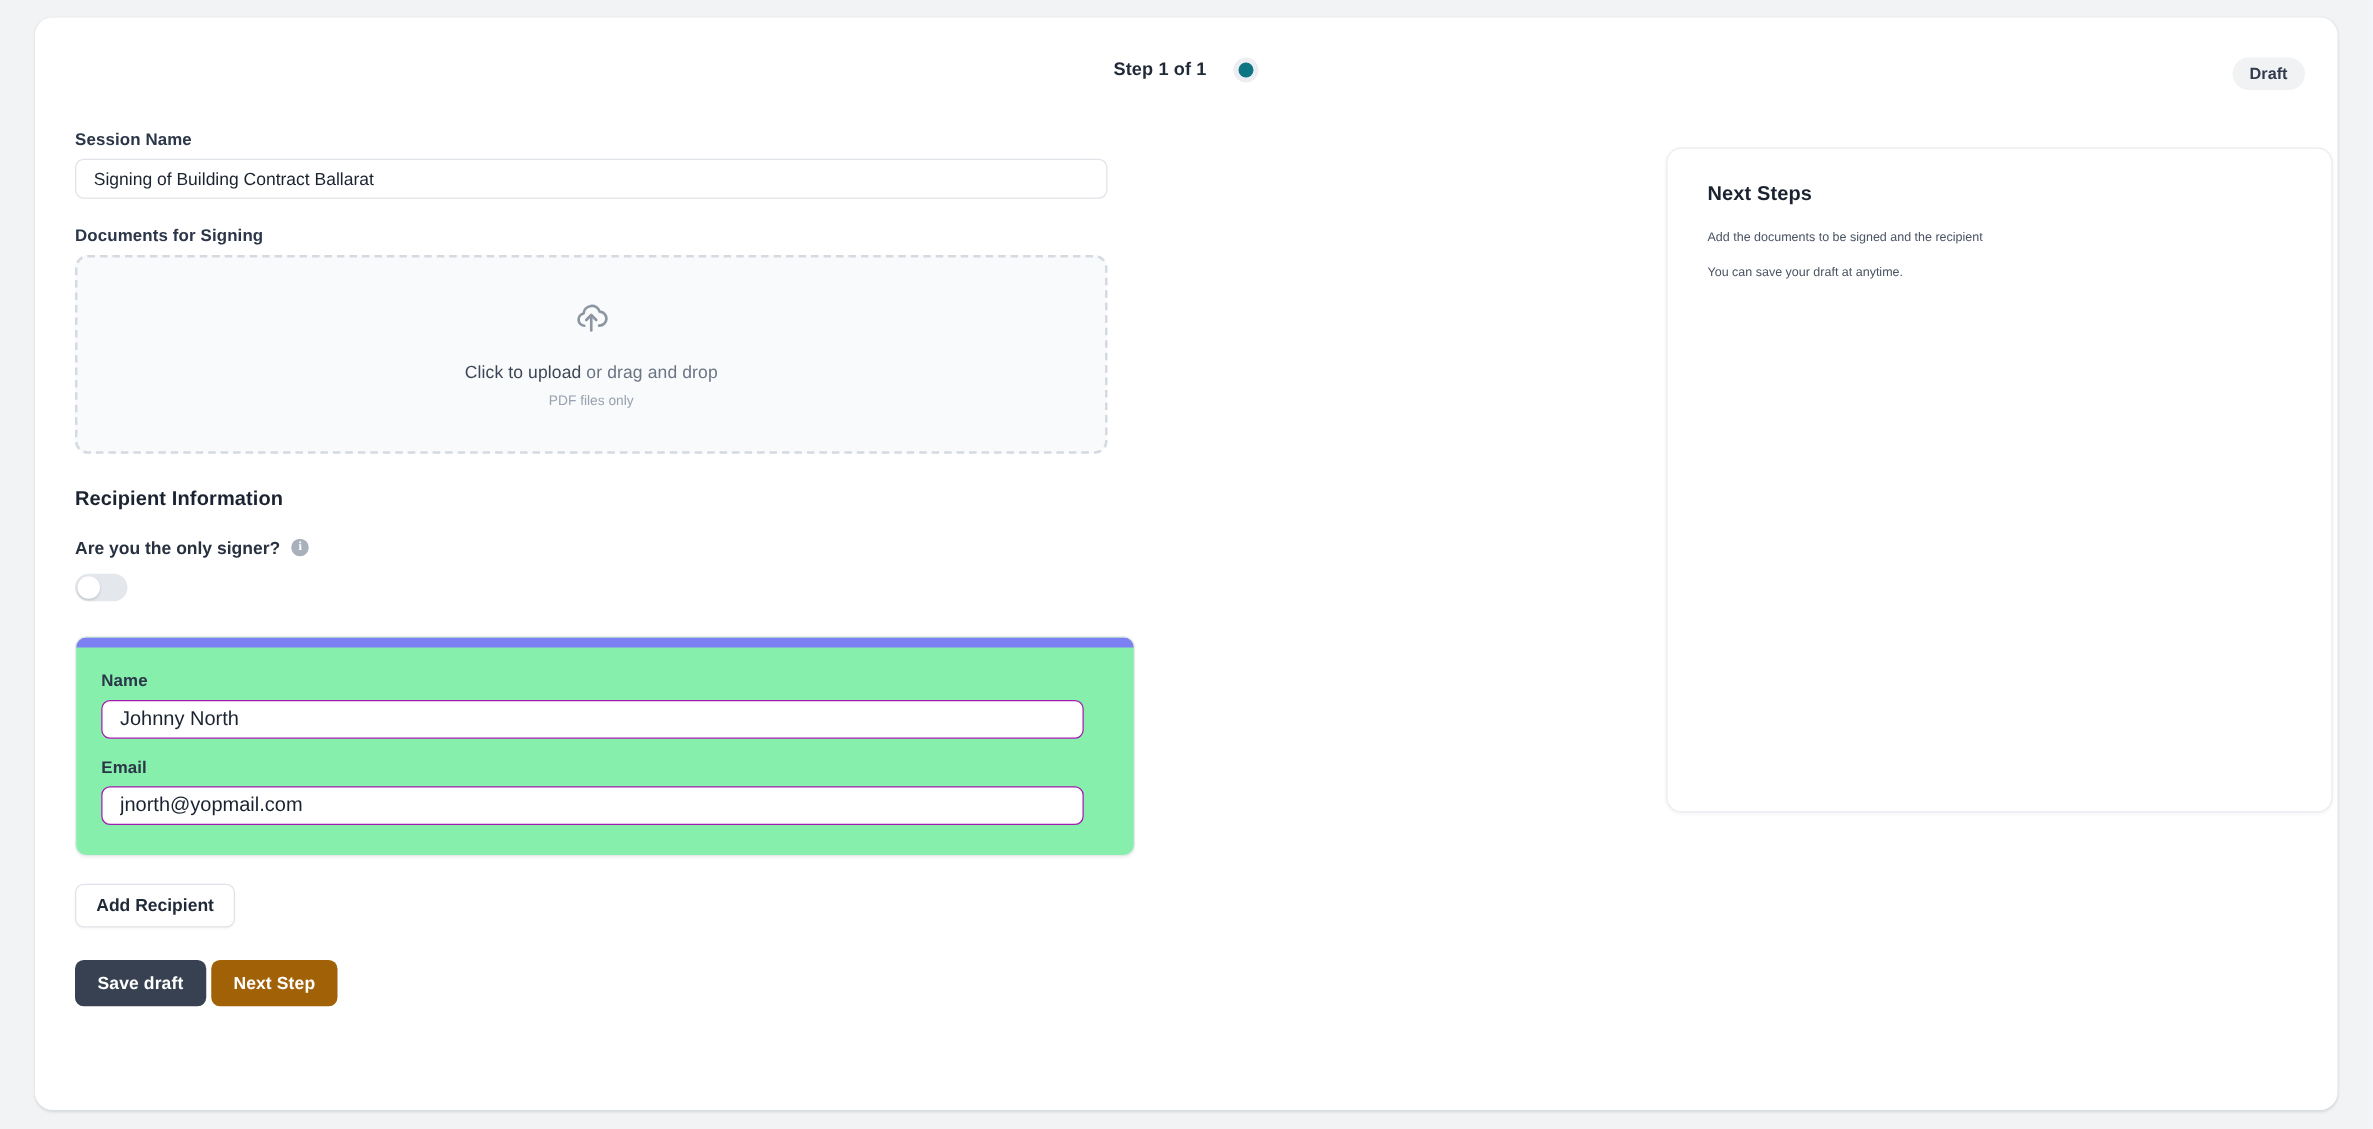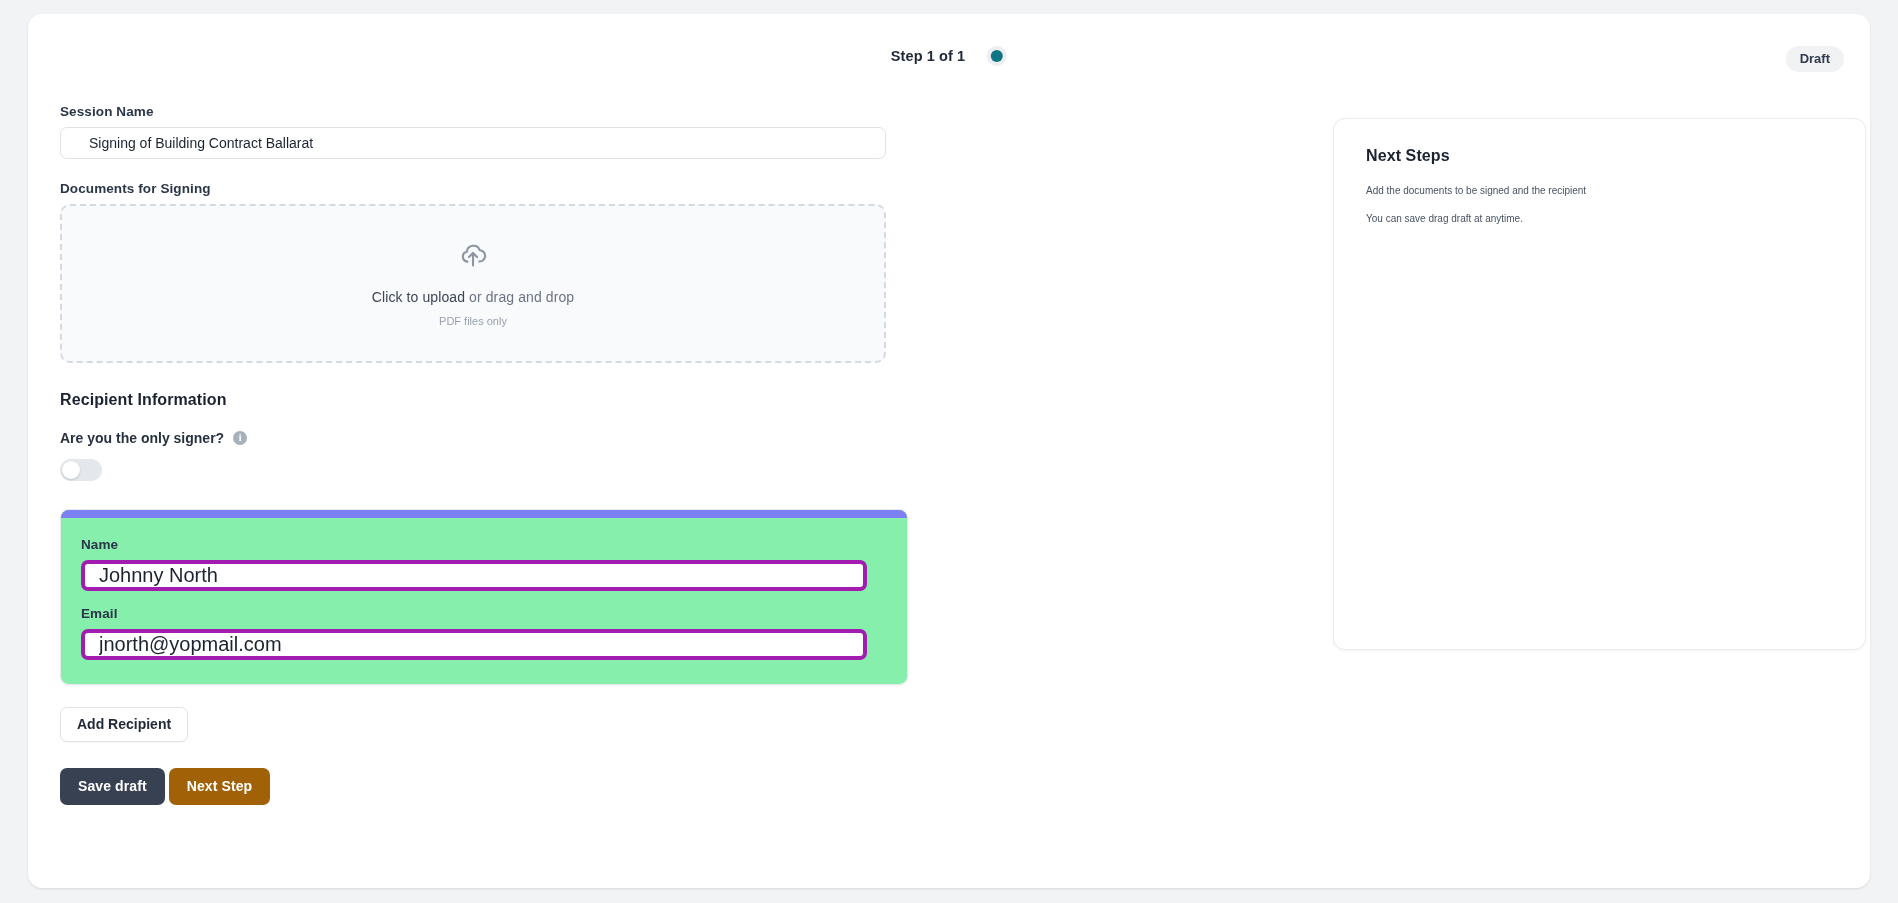--- a/index.html
+++ b/index.html
@@ -82,21 +82,21 @@
     font-size: 13.5px;
     font-weight: 700;
     color: #2b3648;
     margin-bottom: 8px;
     letter-spacing: .1px;
   }
 
   .text-input {
     display: block;
     width: 826px; height: 32px;
-    padding: 0 28px;
+    padding: 0 14px;
     border: 1px solid #dfe3e8;
     border-radius: 7px;
     background: #ffffff;
     font-family: "Liberation Sans", sans-serif;
     font-size: 14px;
     color: #1b2330;
     outline: none;
   }
   .text-input::placeholder { color: #9aa3b0; }
 
@@ -187,25 +187,25 @@
     height: 8px;
     background: #7c80f2;
   }
   .recipient-body {
     padding: 19px 20px 24px;
   }
   .recipient-input {
     display: block;
     width: 786px; height: 31px;
     padding: 0 14px;
-    border: 4px solid #a21caf;
+    border: 1px solid #a21caf;
     border-radius: 7px;
     background: #ffffff;
     font-family: "Liberation Sans", sans-serif;
-    font-size: 20px;
+    font-size: 16px;
     color: #1b2330;
     outline: none;
   }
   .recipient-field + .recipient-field { margin-top: 15px; }
 
   .add-recipient-btn {
     margin-top: 22px;
     padding: 8px 16px 9px;
     background: #ffffff;
     border: 1px solid #dfe3e8;
@@ -337,17 +337,17 @@
       <div class="action-row">
         <button class="btn btn-dark">Save draft</button>
         <button class="btn btn-primary">Next Step</button>
       </div>
 
     </div>
 
     <div class="side-panel">
       <div class="side-title">Next Steps</div>
       <div class="side-text">Add the documents to be signed and the recipient</div>
-      <div class="side-text">You can save drag draft at anytime.</div>
+      <div class="side-text">You can save your draft at anytime.</div>
     </div>
 
   </div>
 </div>
 
 </body></html>

